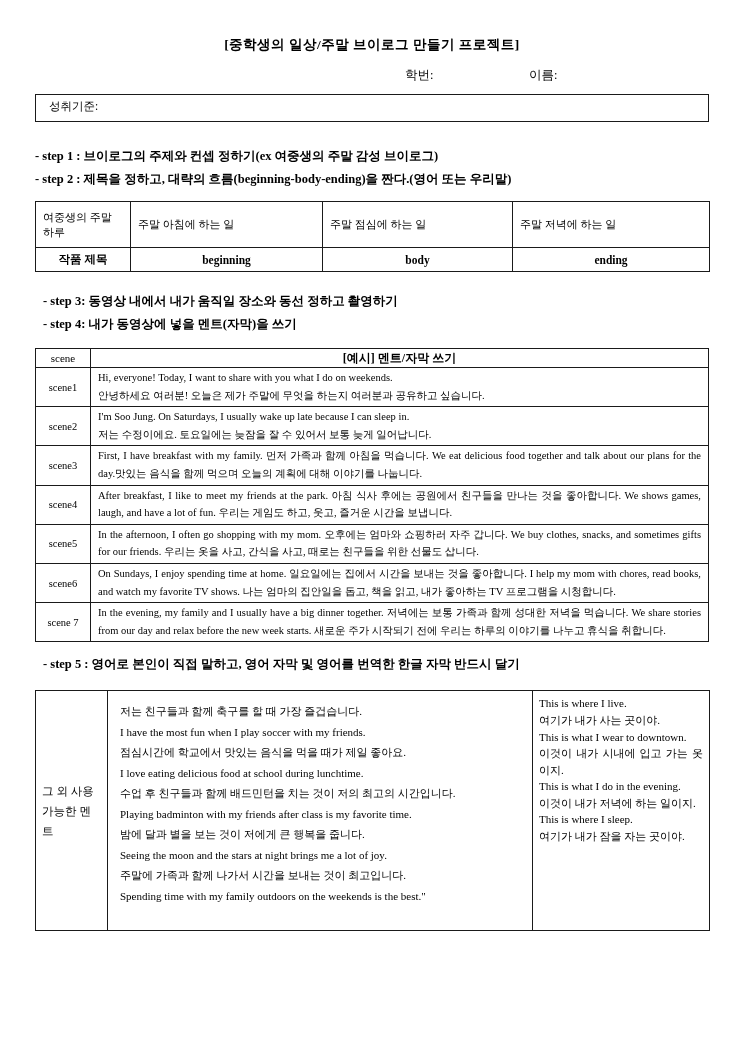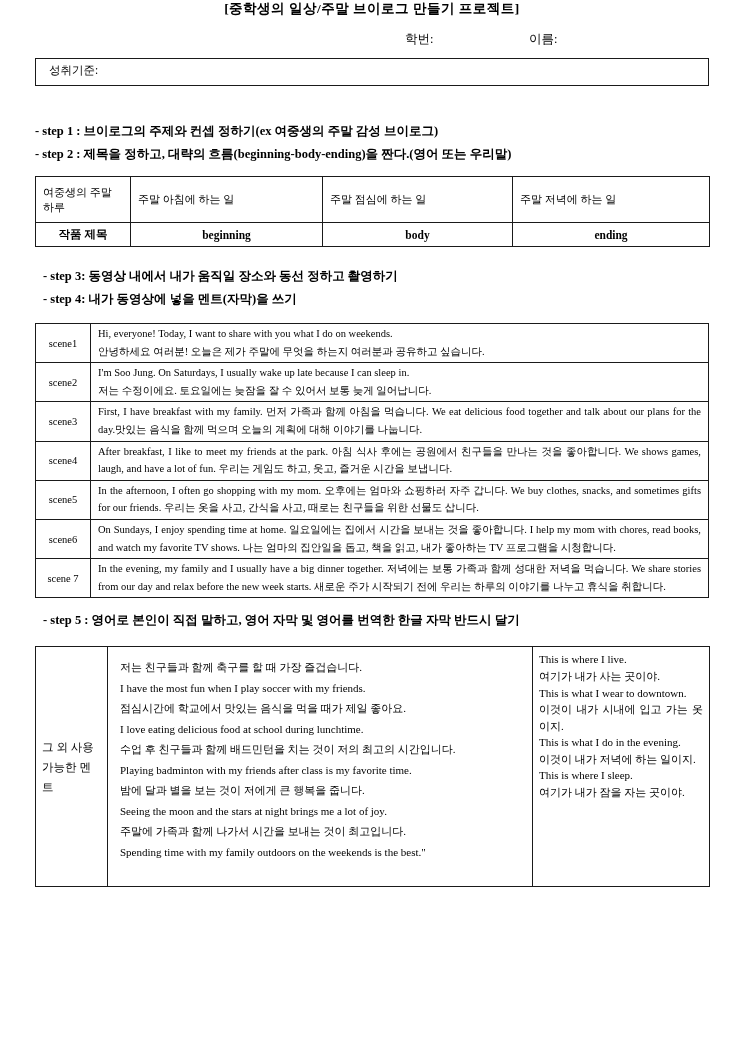--- a/index.html
+++ b/index.html
@@ -2,30 +2,30 @@
 <html><head>
 <meta charset="utf-8">
 <style>
   * { margin:0; padding:0; box-sizing:border-box; }
   html,body { background:#ffffff; }
   body { width:743px; height:1051px; position:relative;
          font-family:"Liberation Serif","DejaVu Serif",serif; color:#000; }
   .page { position:absolute; left:0; top:0; width:743px; height:1051px; background:#fff; }
   .content { position:absolute; left:35px; top:0; width:674px; }
 
-  .doc-title { text-align:center; font-weight:bold; font-size:13.5px; letter-spacing:0.5px; }
+  .doc-title { margin-top:36px; text-align:center; font-weight:bold; font-size:13.5px; letter-spacing:0.5px; }
   .id-row { margin-top:13px; font-weight:normal; font-size:12.5px; height:16px; position:relative; }
   .id-label-student { position:absolute; left:370px; }
   .id-label-name { position:absolute; left:494px; }
 
   .achievement-box { margin-top:11px; border:1.5px solid #1a1a1a; height:28px;
                      font-size:11.5px; padding:4px 13px; }
 
   .step-block { font-weight:bold; font-size:12.5px; line-height:23px; }
-  .steps-12 { margin-top:34px; }
+  .steps-12 { margin-top:23px; }
   .steps-34 { margin-top:18px; margin-left:8px; }
   .step5 { margin-top:14px; margin-left:8px; font-weight:bold; font-size:12.5px; }
 
   table { border-collapse:collapse; width:674px; table-layout:fixed; }
   td,th { border:1px solid #1a1a1a; font-weight:normal; }
   .flow-table { margin-top:10px; border:1.5px solid #1a1a1a; }
   .flow-table th { height:24px; font-weight:bold; font-size:11.5px; text-align:center; }
   .flow-table td { height:46px; font-size:11px; padding:4px 7px; vertical-align:middle; }
   .flow-table col.c0 { width:95px; } .flow-table col.c1 { width:192px; }
   .flow-table col.c2 { width:190px; } .flow-table col.c3 { width:197px; }
@@ -96,20 +96,24 @@
       <div>- step 3: 동영상 내에서 내가 움직일 장소와 동선 정하고 촬영하기</div>
       <div>- step 4: 내가 동영상에 넣을 멘트(자막)을 쓰기</div>
     </div>
 
     <table class="scene-table">
       <colgroup>
           <col class="sc">
           <col>
         </colgroup>
       <tbody>
+          <tr>
+        <th class="sc-h">scene</th>
+        <th class="ex-h">[예시] 멘트/자막 쓰기</th>
+      </tr>
       <tr>
         <td class="sc-label">scene1</td>
         <td class="sc-text two-line">Hi, everyone! Today, I want to share with you what I do on weekends.
 안녕하세요 여러분! 오늘은 제가 주말에 무엇을 하는지 여러분과 공유하고 싶습니다.</td>
       </tr>
       <tr>
         <td class="sc-label">scene2</td>
         <td class="sc-text two-line">I'm Soo Jung. On Saturdays, I usually wake up late because I can sleep in.
 저는 수정이에요. 토요일에는 늦잠을 잘 수 있어서 보통 늦게 일어납니다.</td>
       </tr>

